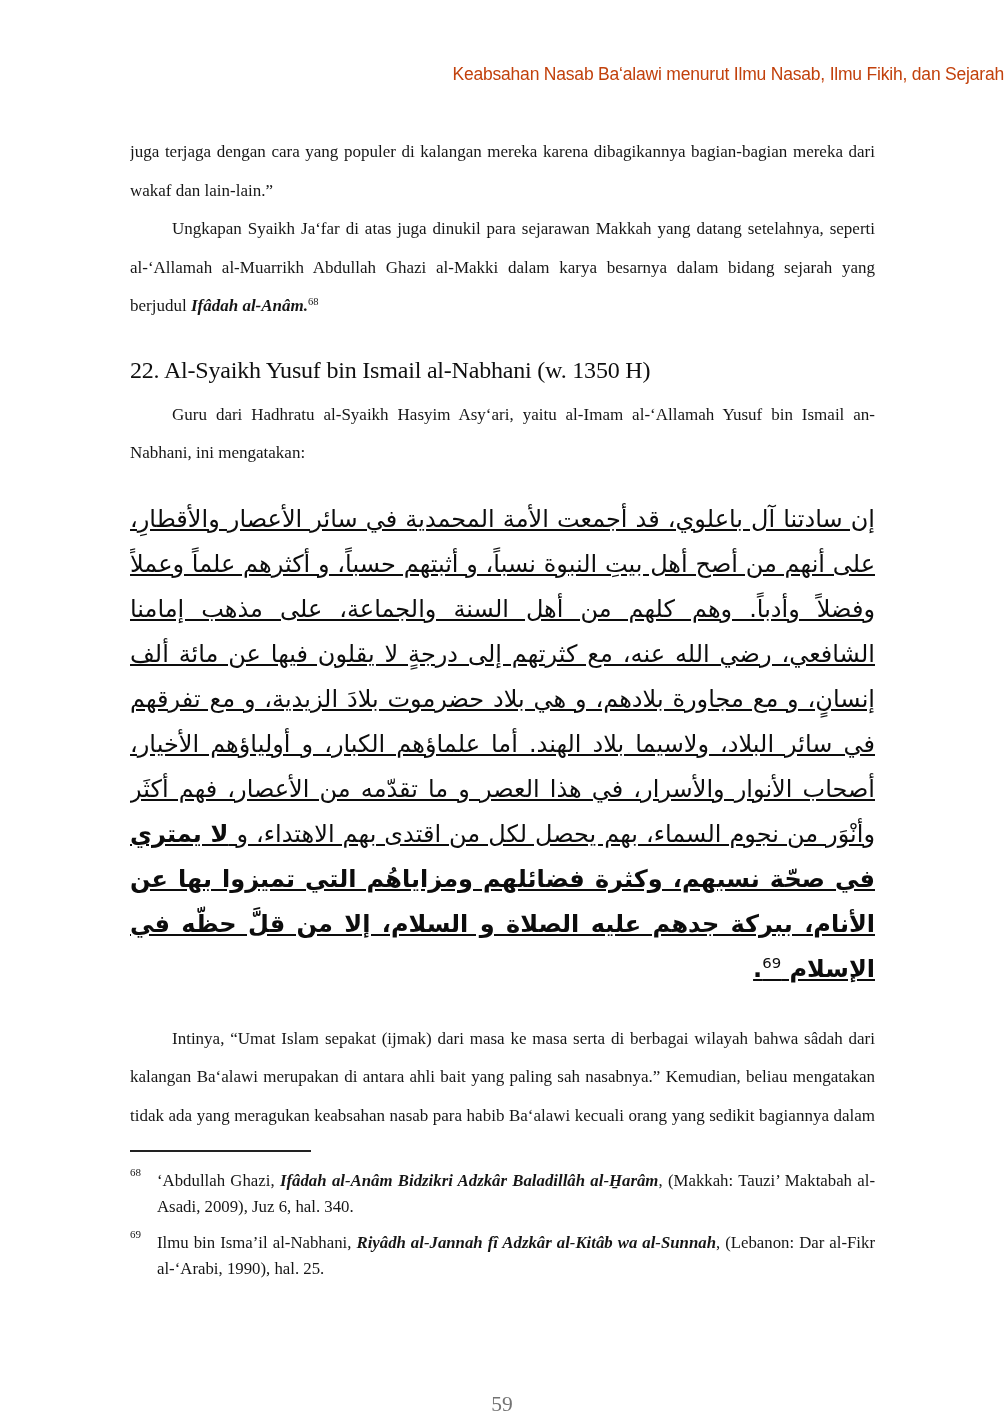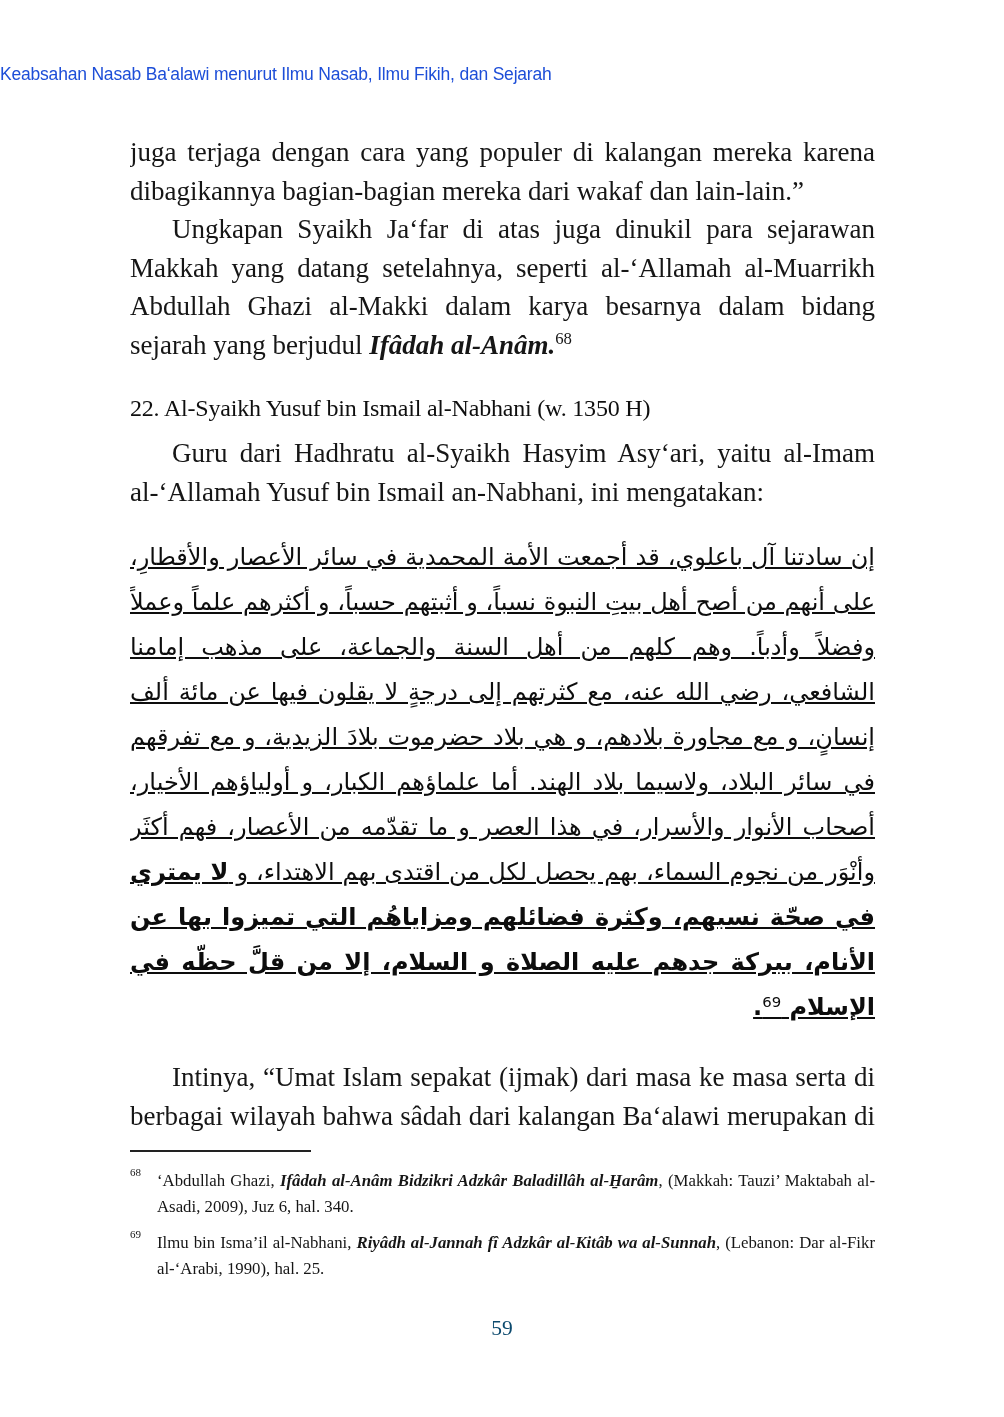--- a/index.html
+++ b/index.html
@@ -10,34 +10,34 @@
     color: #161616;
   }
   .page {
     position: relative;
     width: 1004px; height: 1417px;
     background: #ffffff;
     overflow: hidden;
   }
   .running-header {
     padding-top: 64px;
-    text-align: left;
+    text-align: right;
     font-family: "Liberation Sans", sans-serif;
     font-size: 17.5px;
     letter-spacing: -0.2px;
-    color: #1d4ed8;
+    color: #c2410c;
   }
   .main {
     margin: 48px 130px 0 130px;
     width: 745px;
     height: 1008px;
     overflow: hidden;
   }
   .para {
-    font-size: 27px;
+    font-size: 17px;
     line-height: 38.5px;
     text-align: justify;
     color: #161616;
   }
   .para.indent { text-indent: 42px; }
   .section-heading {
     margin-top: 31px;
     margin-bottom: 12px;
     font-size: 24px;
     font-weight: normal;
@@ -85,25 +85,25 @@
     text-align: justify;
     color: #161616;
   }
   .footnote .fn-num {
     position: absolute;
     left: 0; top: 4px;
     font-size: 11px;
   }
   .page-number {
     position: absolute;
-    top: 1316px;
+    top: 1392px;
     left: 0; width: 100%;
     text-align: center;
     font-size: 21.5px;
-    color: #0c4a6e;
+    color: #737373;
   }
 </style>
 </head>
 <body>
 
 <div class="page">
 
   <div class="running-header">Keabsahan Nasab Ba‘alawi menurut Ilmu Nasab, Ilmu Fikih, dan Sejarah</div>
 
   <div class="main">

